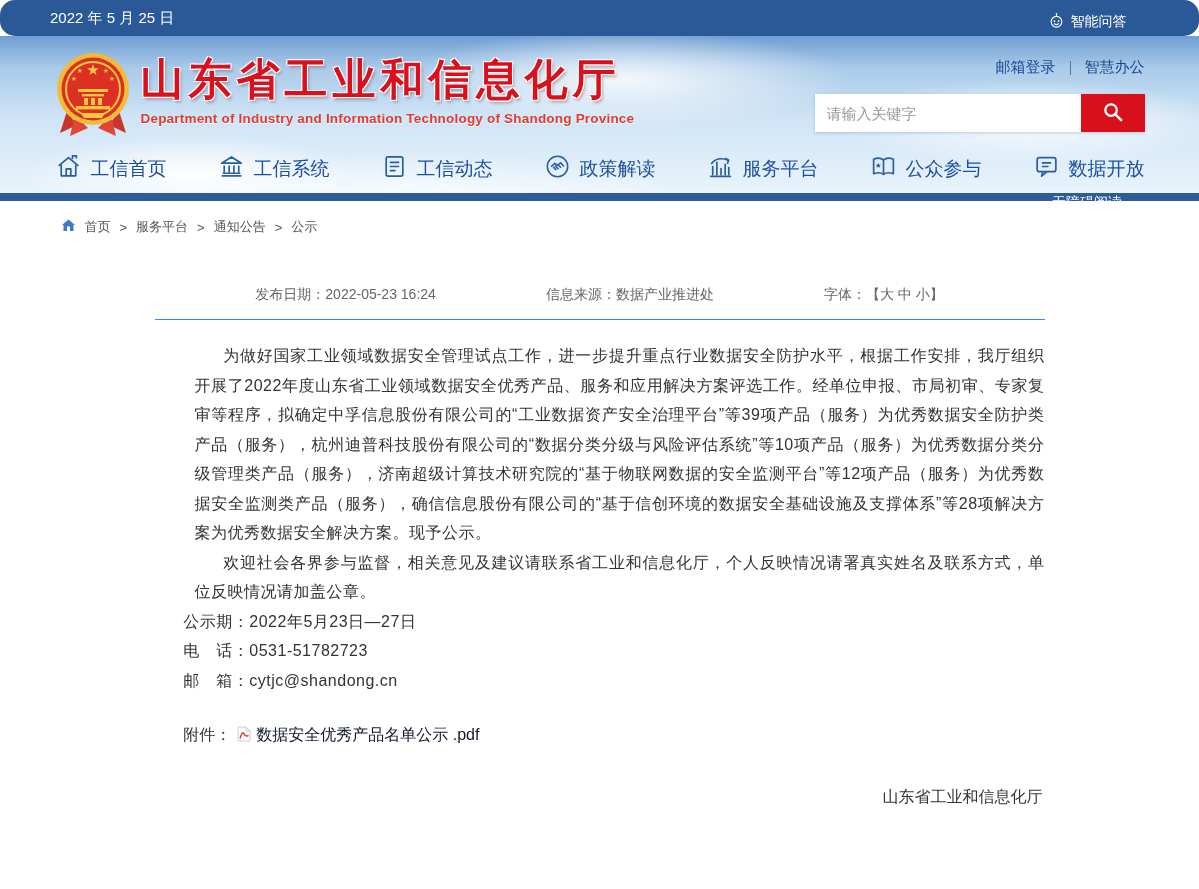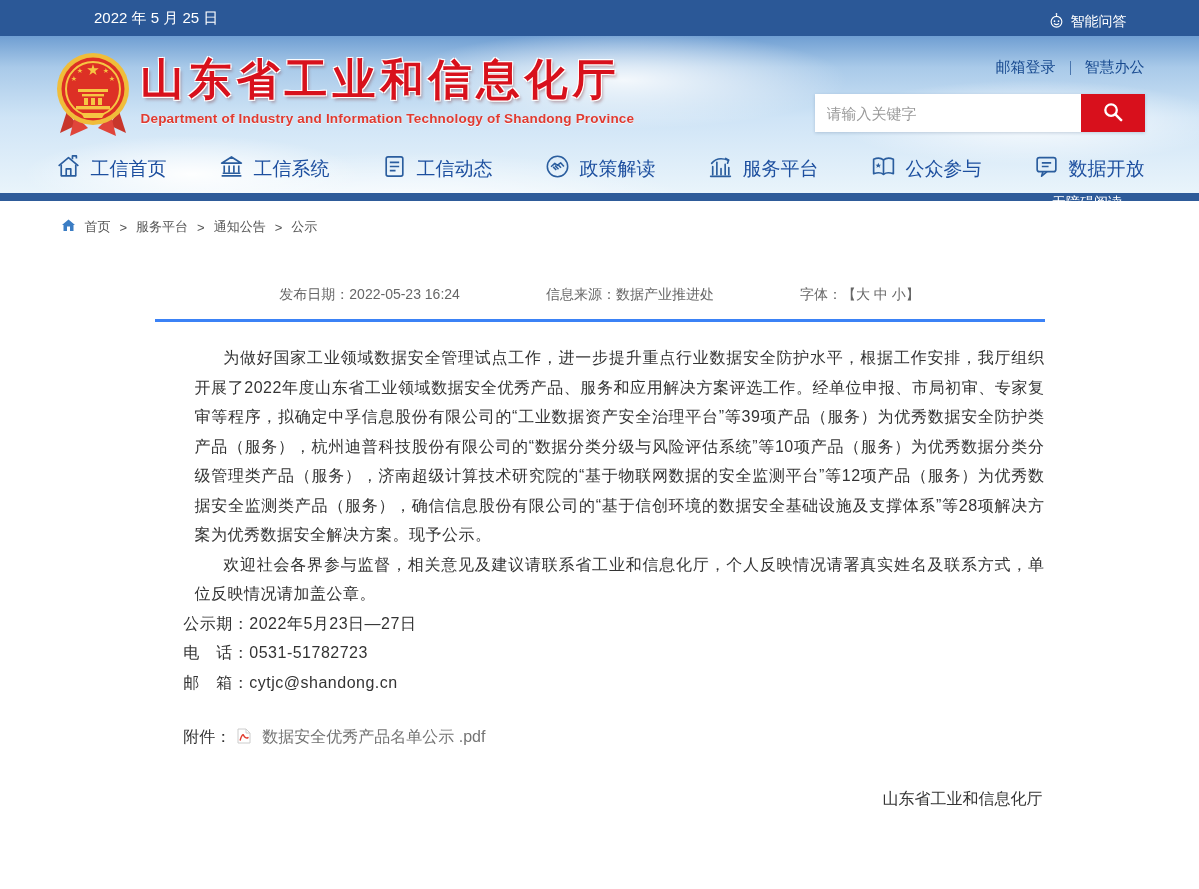--- a/index.html
+++ b/index.html
@@ -1,21 +1,21 @@
 <!DOCTYPE html>
 <html><head>
 <meta charset="utf-8">
 <style>
   * { margin:0; padding:0; box-sizing:border-box; }
   html,body { width:1199px; height:889px; overflow:hidden; }
   body { font-family:"Liberation Sans","DejaVu Sans",sans-serif; background:#fff; color:#333; }
 
   
   .topbar { height:36px; background:#2b5897; color:#fff; display:flex; align-items:center;
-            justify-content:space-between; padding:0 58px 0 94px; font-size:15px; }
+            justify-content:space-between; padding:0 58px 0 50px; font-size:15px;border-radius:15px; }
   .topbar-right { display:flex; align-items:center; gap:14px; font-size:14px;flex-direction:column; }
   .tb-item { display:flex; align-items:center; gap:6px; cursor:pointer; white-space:nowrap; }
   .tb-sep { width:1px; height:14px; background:rgba(255,255,255,.55); }
 
   
   .masthead { height:157px; position:relative;
     background:
       radial-gradient(ellipse 240px 55px at 16% 88%, rgba(255,255,255,.95), rgba(255,255,255,0) 70%),
       radial-gradient(ellipse 320px 70px at 52% 28%, rgba(255,255,255,.85), rgba(255,255,255,0) 70%),
       radial-gradient(ellipse 280px 60px at 86% 55%, rgba(255,255,255,.9), rgba(255,255,255,0) 70%),
@@ -51,32 +51,32 @@
   
   .content { background:#fff; }
   .breadcrumb { width:1090px; margin:0 auto; padding:17px 0 4px 6px; display:flex;
                 align-items:center; gap:9px; font-size:13px; color:#555; }
   .crumb { cursor:pointer;font-family:Liberation Serif, serif; }
   .crumb-sep { color:#555; }
 
   .article { width:890px; margin:0 auto; padding-top:22px; }
   .article-title { text-align:center; font-size:26px; font-weight:bold; color:#333; line-height:39px;
                    letter-spacing:1px; }
-  .meta { display:flex; justify-content:center; gap:86px; margin-top:24px; padding-bottom:15px;
-          border-bottom:3px solid #3b82f6; font-size:14px; color:#666; white-space:nowrap; }
+  .meta { display:flex; justify-content:center; gap:110px; margin-top:24px; padding-bottom:15px;
+          border-bottom:1px solid #3b82f6; font-size:14px; color:#666; white-space:nowrap; }
   .meta-font { cursor:pointer; }
 
   .body-text { margin-top:21px; }
   .body-text p { font-size:16px; line-height:29.5px; color:#333; text-align:justify;
                  text-indent:1.8em; letter-spacing:.5px;margin-left:40px; }
   .info-line { font-size:16px; line-height:29.5px; color:#333; text-indent:1.8em; letter-spacing:.5px; }
 
   .attachment { margin-top:30px; display:flex; align-items:center; font-size:16px; color:#333;
                 padding-left:1.8em; }
-  .attach-link { color:#737373; cursor:pointer; display:flex; align-items:center; gap:8px; }
+  .attach-link { color:#0f172a; cursor:pointer; display:flex; align-items:center; gap:2px; }
   .pdf-ico { margin:0 3px 0 6px; }
 
   .signature { margin-top:36px; text-align:right; font-size:16px; color:#333; line-height:30px;
                padding-right:2px; }
 </style>
 </head>
 <body>
 
 <div class="topbar">
   <div>2022 年 5 月 25 日</div>

